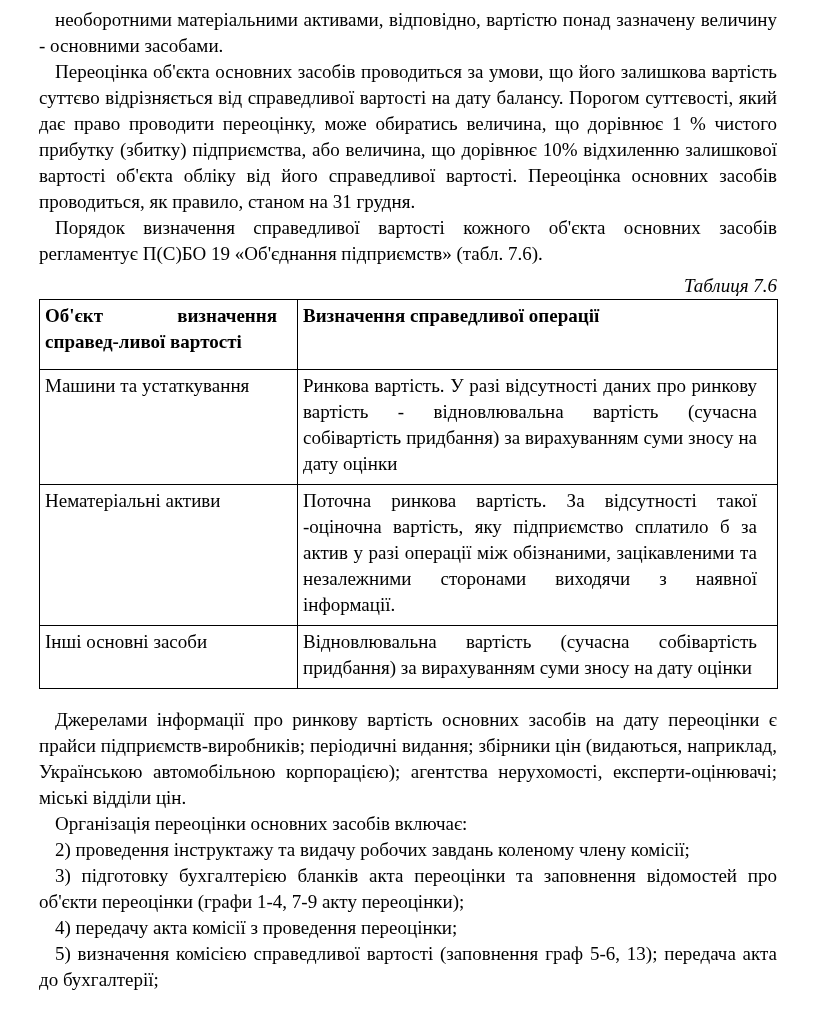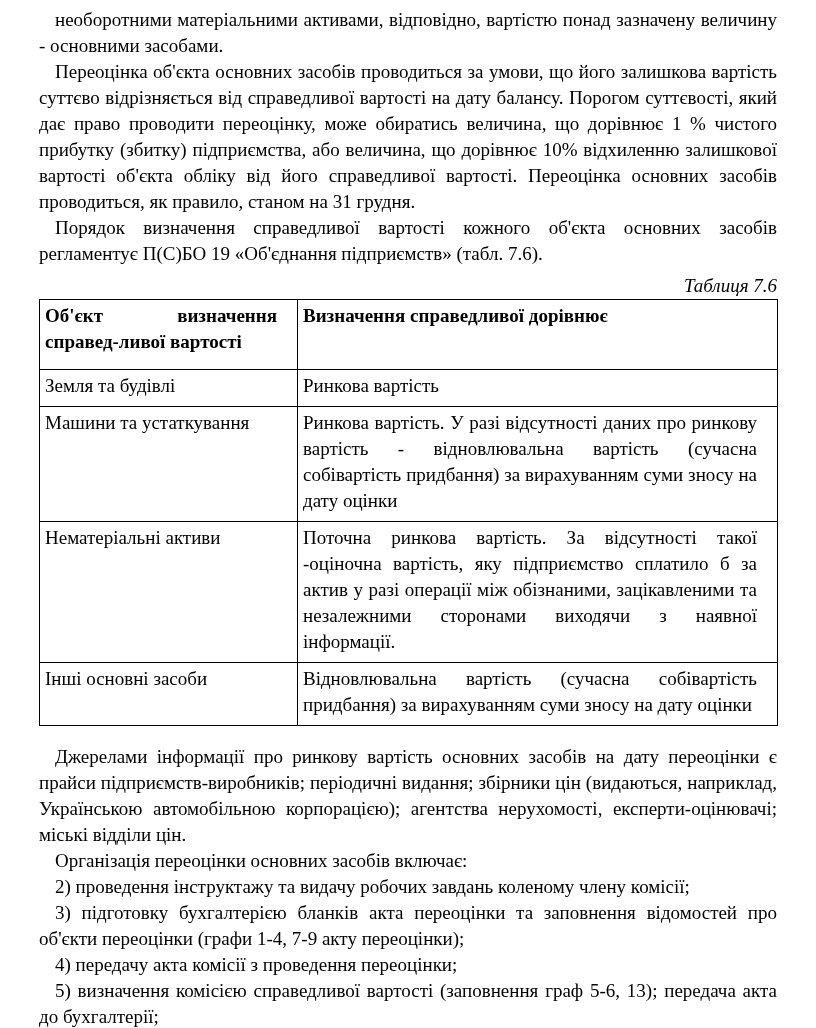--- a/index.html
+++ b/index.html
@@ -72,28 +72,24 @@
 
 
   <table class="fv">
     <colgroup>
       <col class="c1">
       <col class="c2">
     </colgroup>
     <thead>
       <tr>
         <th class="h-obj">Об'єкт визначення справед-ливої вартості</th>
-        <th class="h-def">Визначення справедливої дорівнює</th>
+        <th class="h-def">Визначення справедливої операції</th>
       </tr>
     </thead>
     <tbody>
-      <tr>
-        <td class="obj">Земля та будівлі</td>
-        <td class="def">Ринкова вартість</td>
-      </tr>
       <tr>
         <td class="obj">Машини та устаткування</td>
         <td class="def">Ринкова вартість. У разі відсутності даних про ринкову вартість - відновлювальна вартість (сучасна собівартість придбання) за вирахуванням суми зносу на дату оцінки</td>
       </tr>
       <tr>
         <td class="obj">Нематеріальні активи</td>
         <td class="def">Поточна ринкова вартість. За відсутності такої -оціночна вартість, яку підприємство сплатило б за актив у разі операції між обізнаними, зацікавленими та незалежними сторонами виходячи з наявної інформації.</td>
       </tr>
       <tr>
         <td class="obj">Інші основні засоби</td>

